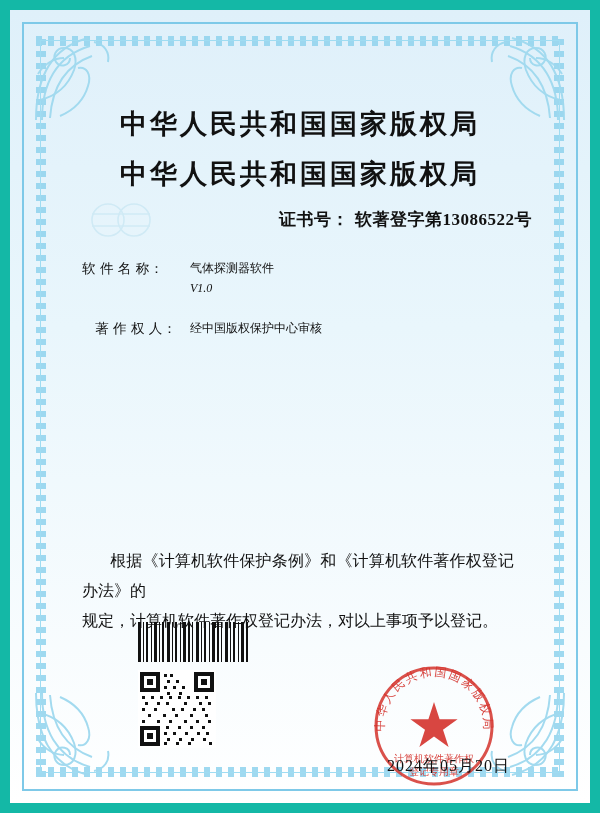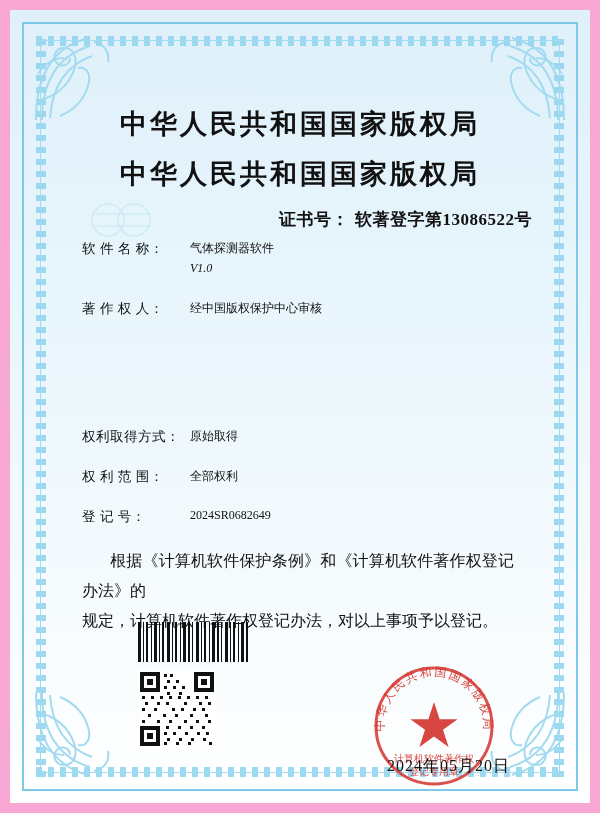--- a/index.html
+++ b/index.html
@@ -5,21 +5,21 @@
   html,body{margin:0;padding:0;}
   body{
     width:600px;height:813px;
     background:#ffffff;
     font-family:"Liberation Serif", serif;
     overflow:hidden;
   }
   .page{
     position:relative;
     width:600px;height:813px;
-    background:#f9a8d4;
+    background:#14b8a6;
   }
   
   .cert{
     position:absolute;
     left:10px;top:10px;
     width:580px;height:793px;
     background:
       linear-gradient(180deg,#dff0fa 0%, #e9f6fc 40%, #ffffff 100%);
     box-sizing:border-box;
   }
@@ -88,21 +88,21 @@
   .certno{
     position:absolute;
     right:18px;top:158px;
     font-size:17px;
     color:#111;
     font-weight:bold;
     letter-spacing:.5px;
   }
   .certno .lbl{margin-right:6px;}
 
-  .rows{position:absolute;left:32px;top:190px;right:24px;}
+  .rows{position:absolute;left:32px;top:210px;right:24px;}
   .row{display:flex;align-items:flex-start;margin-bottom:18px;}
   .row .lbl{
     width:108px;
     flex:0 0 108px;
     font-size:13.5px;
     color:#111;
     letter-spacing:.5px;
     font-family:"Liberation Serif", serif;
   }
   .row .val{
@@ -231,42 +231,28 @@
       </div>
 
       <div class="rows">
         <div class="row">
           <div class="lbl">软 件 名 称：</div>
           <div class="val">
             <span>气体探测器软件</span>
             <span class="sub">V1.0</span>
           </div>
         </div>
-        <div class="row" style="margin-top:24px;">
+        <div class="row" style="margin-top:24px;text-align:center;">
           <div class="lbl">著 作 权 人：</div>
           <div class="val">
             <span>经中国版权保护中心审核</span>
           </div>
         </div>
       </div>
 
-      <div class="rows2">
-        <div class="row">
-          <div class="lbl">权利取得方式：</div>
-          <div class="val">原始取得</div>
-        </div>
-        <div class="row">
-          <div class="lbl">权 利 范 围：</div>
-          <div class="val">全部权利</div>
-        </div>
-        <div class="row">
-          <div class="lbl">登 记 号：</div>
-          <div class="val">2024SR0682649</div>
-        </div>
-      </div>
 
       <div class="para">
         <span class="ind"></span><span>根据《计算机软件保护条例》和《计算机软件著作权登记办法》的</span><br>
         <span>规定，计算机软件著作权登记办法，对以上事项予以登记。</span>
       </div>
 
       <div class="barcode">
         <svg viewBox="0 0 112 40" width="112" height="40" aria-hidden="true">
           <g fill="#111">
             <rect x="0" y="0" width="3" height="40"></rect>

